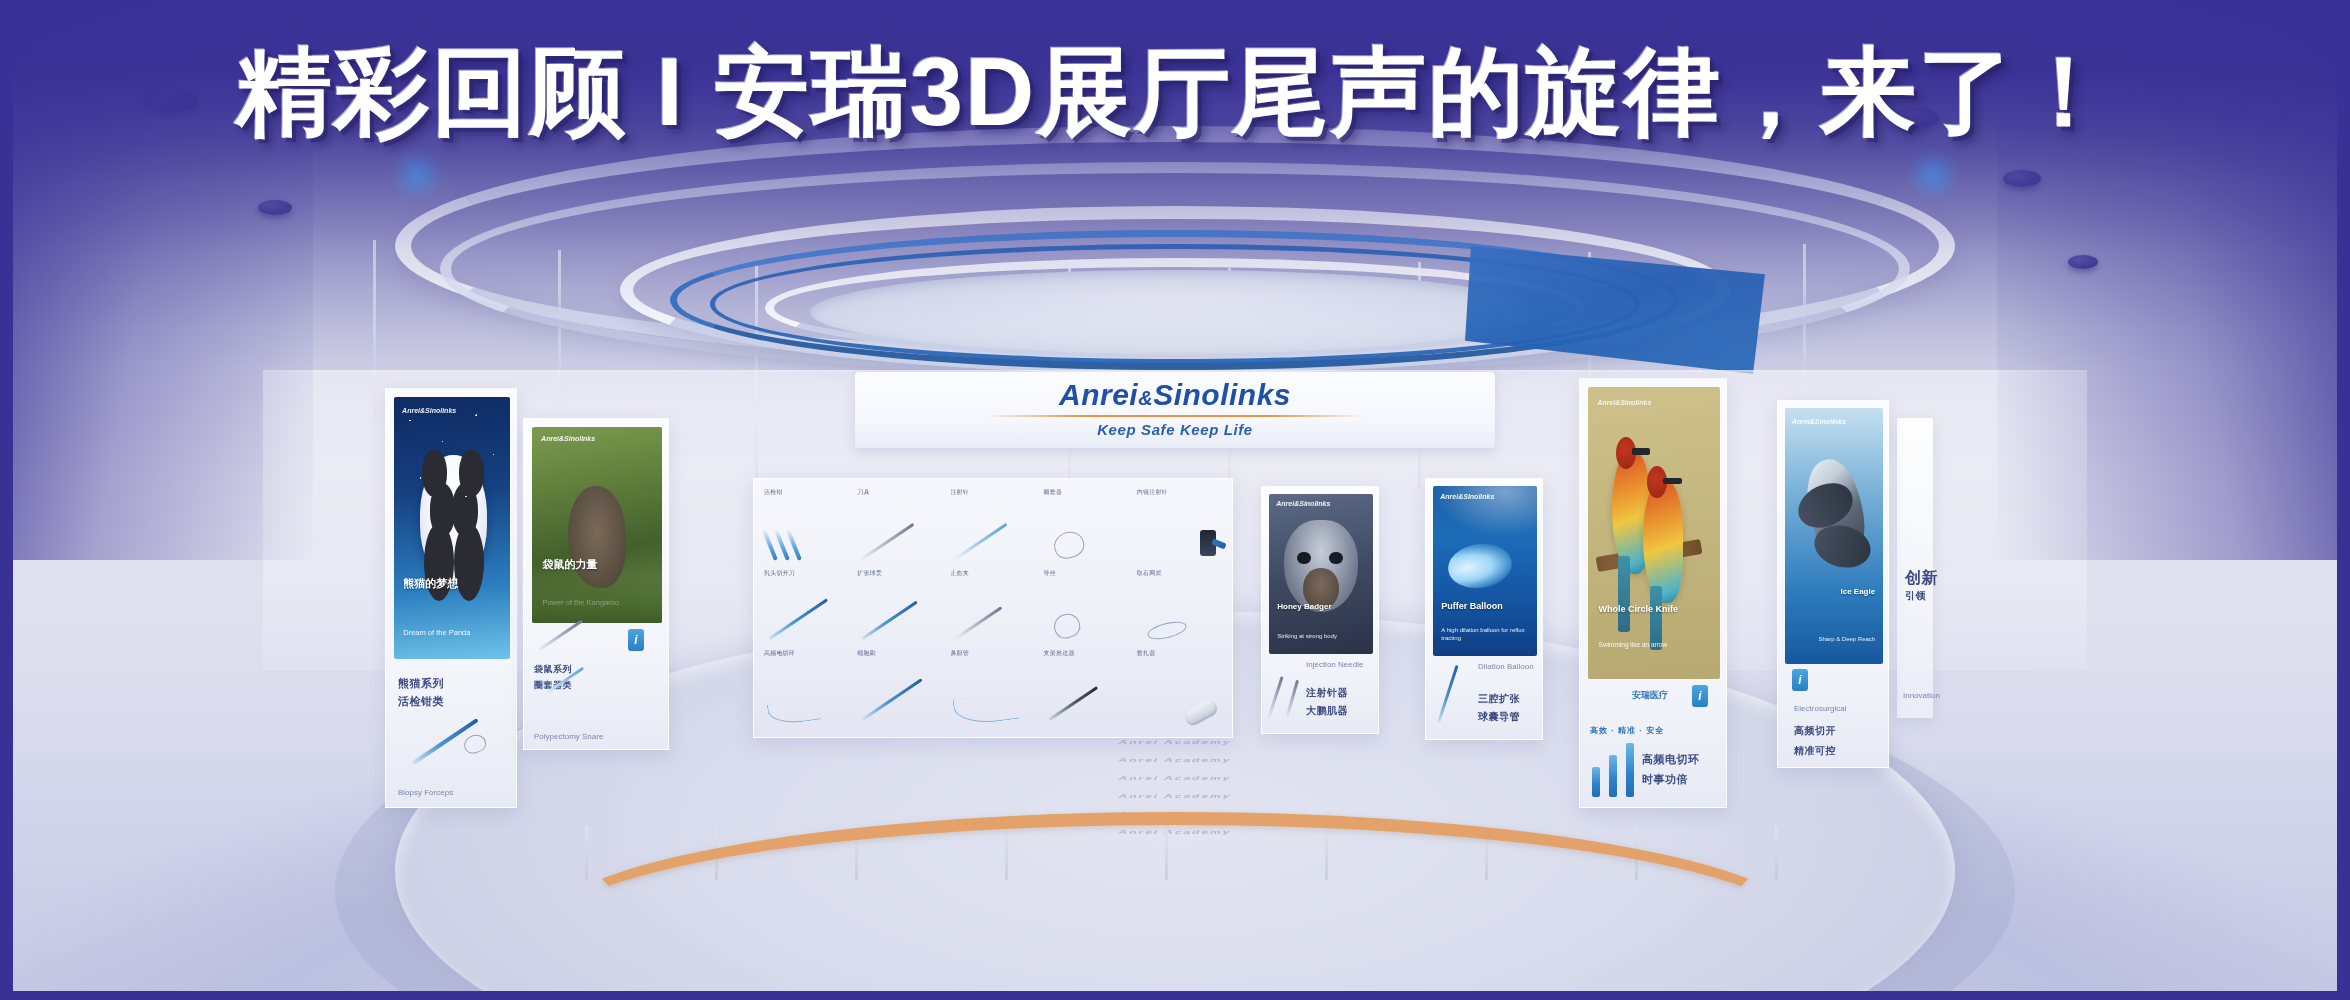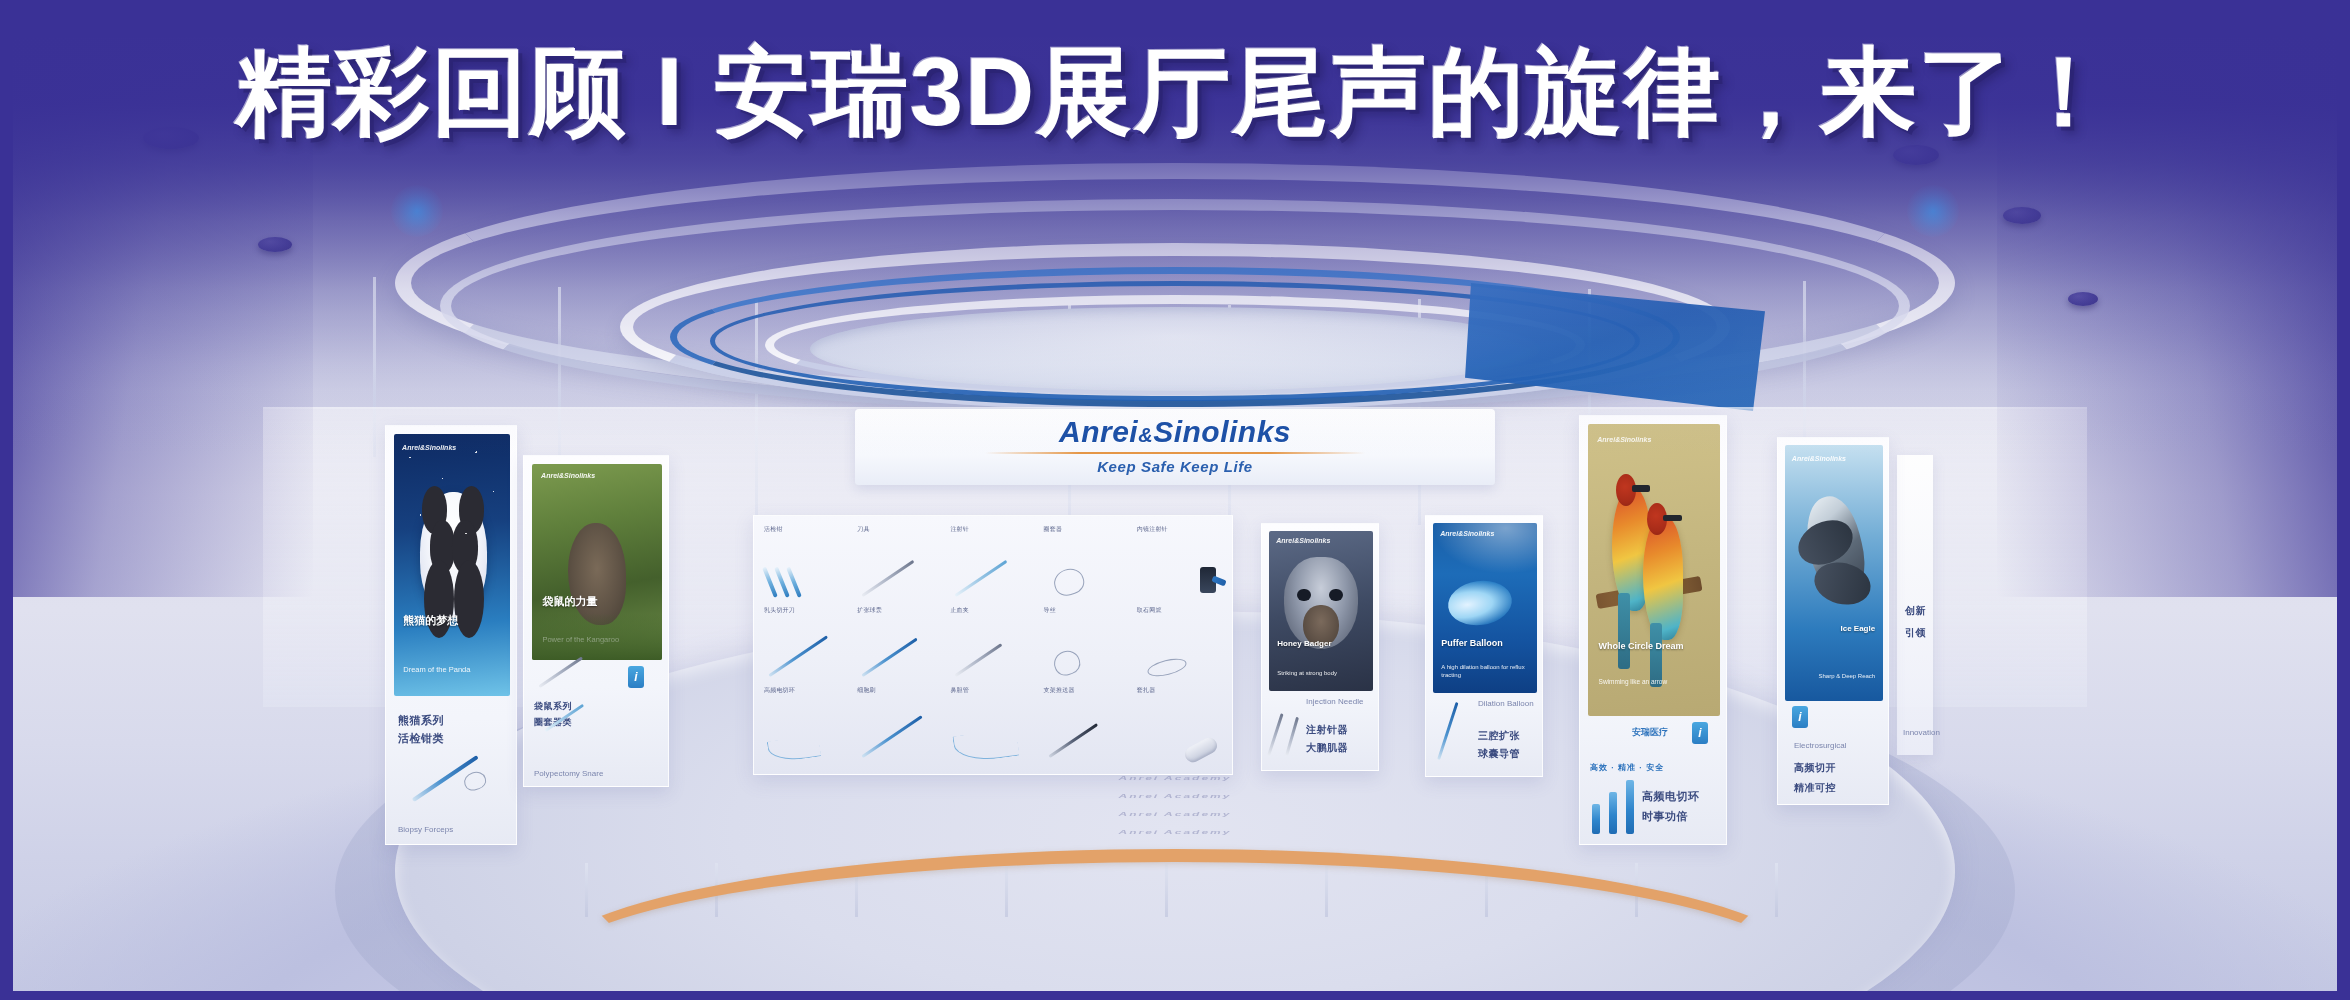--- a/index.html
+++ b/index.html
@@ -39,21 +39,20 @@
         #514aa2 6%,
         #6a67ad 13%,
         #8e8cc2 21%,
         #b2b2d6 29%,
         #cdcee5 37%,
         #dcdcec 48%,
         #e0e1ef 60%,
         #d8daec 74%,
         #cfd2e8 86%,
         #c6cae4 100%);
-    margin-top: 37px;
   }
 
   
   .hdr-wash{
     position:absolute; left:0; right:0; top:0; height:420px;
     background:linear-gradient(180deg,
       rgba(58,49,150,.97) 0%,
       rgba(58,49,150,.93) 16%,
       rgba(62,54,152,.70) 30%,
       rgba(72,65,156,.40) 44%,
@@ -649,21 +648,21 @@
         <div class="p-logo" style="color:rgba(255,255,255,.85);">Anrei&amp;Sinolinks</div>
         <div class="branch" style="left:6%;top:55%;width:80%;"></div>
         <div class="bird" style="left:18%;top:22%;"></div>
         <div class="bird-head" style="left:21%;top:17%;width:15%;height:11%;"></div>
         <div class="bird-beak" style="left:33%;top:21%;width:14%;height:2.2%;"></div>
         <div class="bird-tail" style="left:23%;top:58%;height:26%;"></div>
         <div class="bird" style="left:42%;top:32%;"></div>
         <div class="bird-head" style="left:45%;top:27%;width:15%;height:11%;"></div>
         <div class="bird-beak" style="left:57%;top:31%;width:14%;height:2.2%;"></div>
         <div class="bird-tail" style="left:47%;top:68%;height:22%;"></div>
-        <div class="p-title" style="font-size:9px;bottom:22%;">Whole Circle Dream</div>
+        <div class="p-title" style="font-size:9px;bottom:22%;">Whole Circle Knife</div>
         <div class="p-sub" style="font-size:6.5px;bottom:10%;">Swimming like an arrow</div>
       </div>
       <div class="i-badge" style="left:112px;top:306px;">i</div>
       <div class="cap cap-sm" style="left:52px;top:310px;color:#2f74bd;font-weight:bold;font-size:9px;">安瑞医疗</div>
       <div class="binfo" style="left:10px;top:346px;font-size:8px;">高效 · 精准 · 安全</div>
       <div class="chart-bars" style="left:12px;top:362px;height:56px;">
         <i style="height:30px;"></i>
         <i style="height:42px;"></i>
         <i style="height:54px;"></i>
       </div>
@@ -680,21 +679,21 @@
         <div class="p-title" style="font-size:8px;">Ice Eagle</div>
         <div class="p-sub" style="font-size:6px;">Sharp &amp; Deep Reach</div>
       </div>
       <div class="i-badge" style="left:14px;top:268px;">i</div>
       <div class="cap cap-sm" style="left:16px;top:302px;">Electrosurgical</div>
       <div class="cap" style="left:16px;top:322px;font-size:10px;">高频切开</div>
       <div class="cap" style="left:16px;top:342px;font-size:10px;">精准可控</div>
     </div>
 
     <div class="pillar" style="left:1884px;top:418px;width:36px;height:300px;"></div>
-    <div class="cap" style="left:1892px;top:566px;font-size:10px;z-index:26;">创新</div>
+    <div class="cap" style="left:1892px;top:566px;font-size:16px;z-index:26;">创新</div>
     <div class="cap" style="left:1892px;top:588px;font-size:10px;z-index:26;">引领</div>
     <div class="cap cap-sm" style="left:1890px;top:690px;z-index:26;">Innovation</div>
 
     <div class="platform-lip"></div>
     <div class="platform">
       <div class="floortext">
         <span>Anrei Academy</span>
         <span>Anrei Academy</span>
         <span>Anrei Academy</span>
         <span>Anrei Academy</span>

